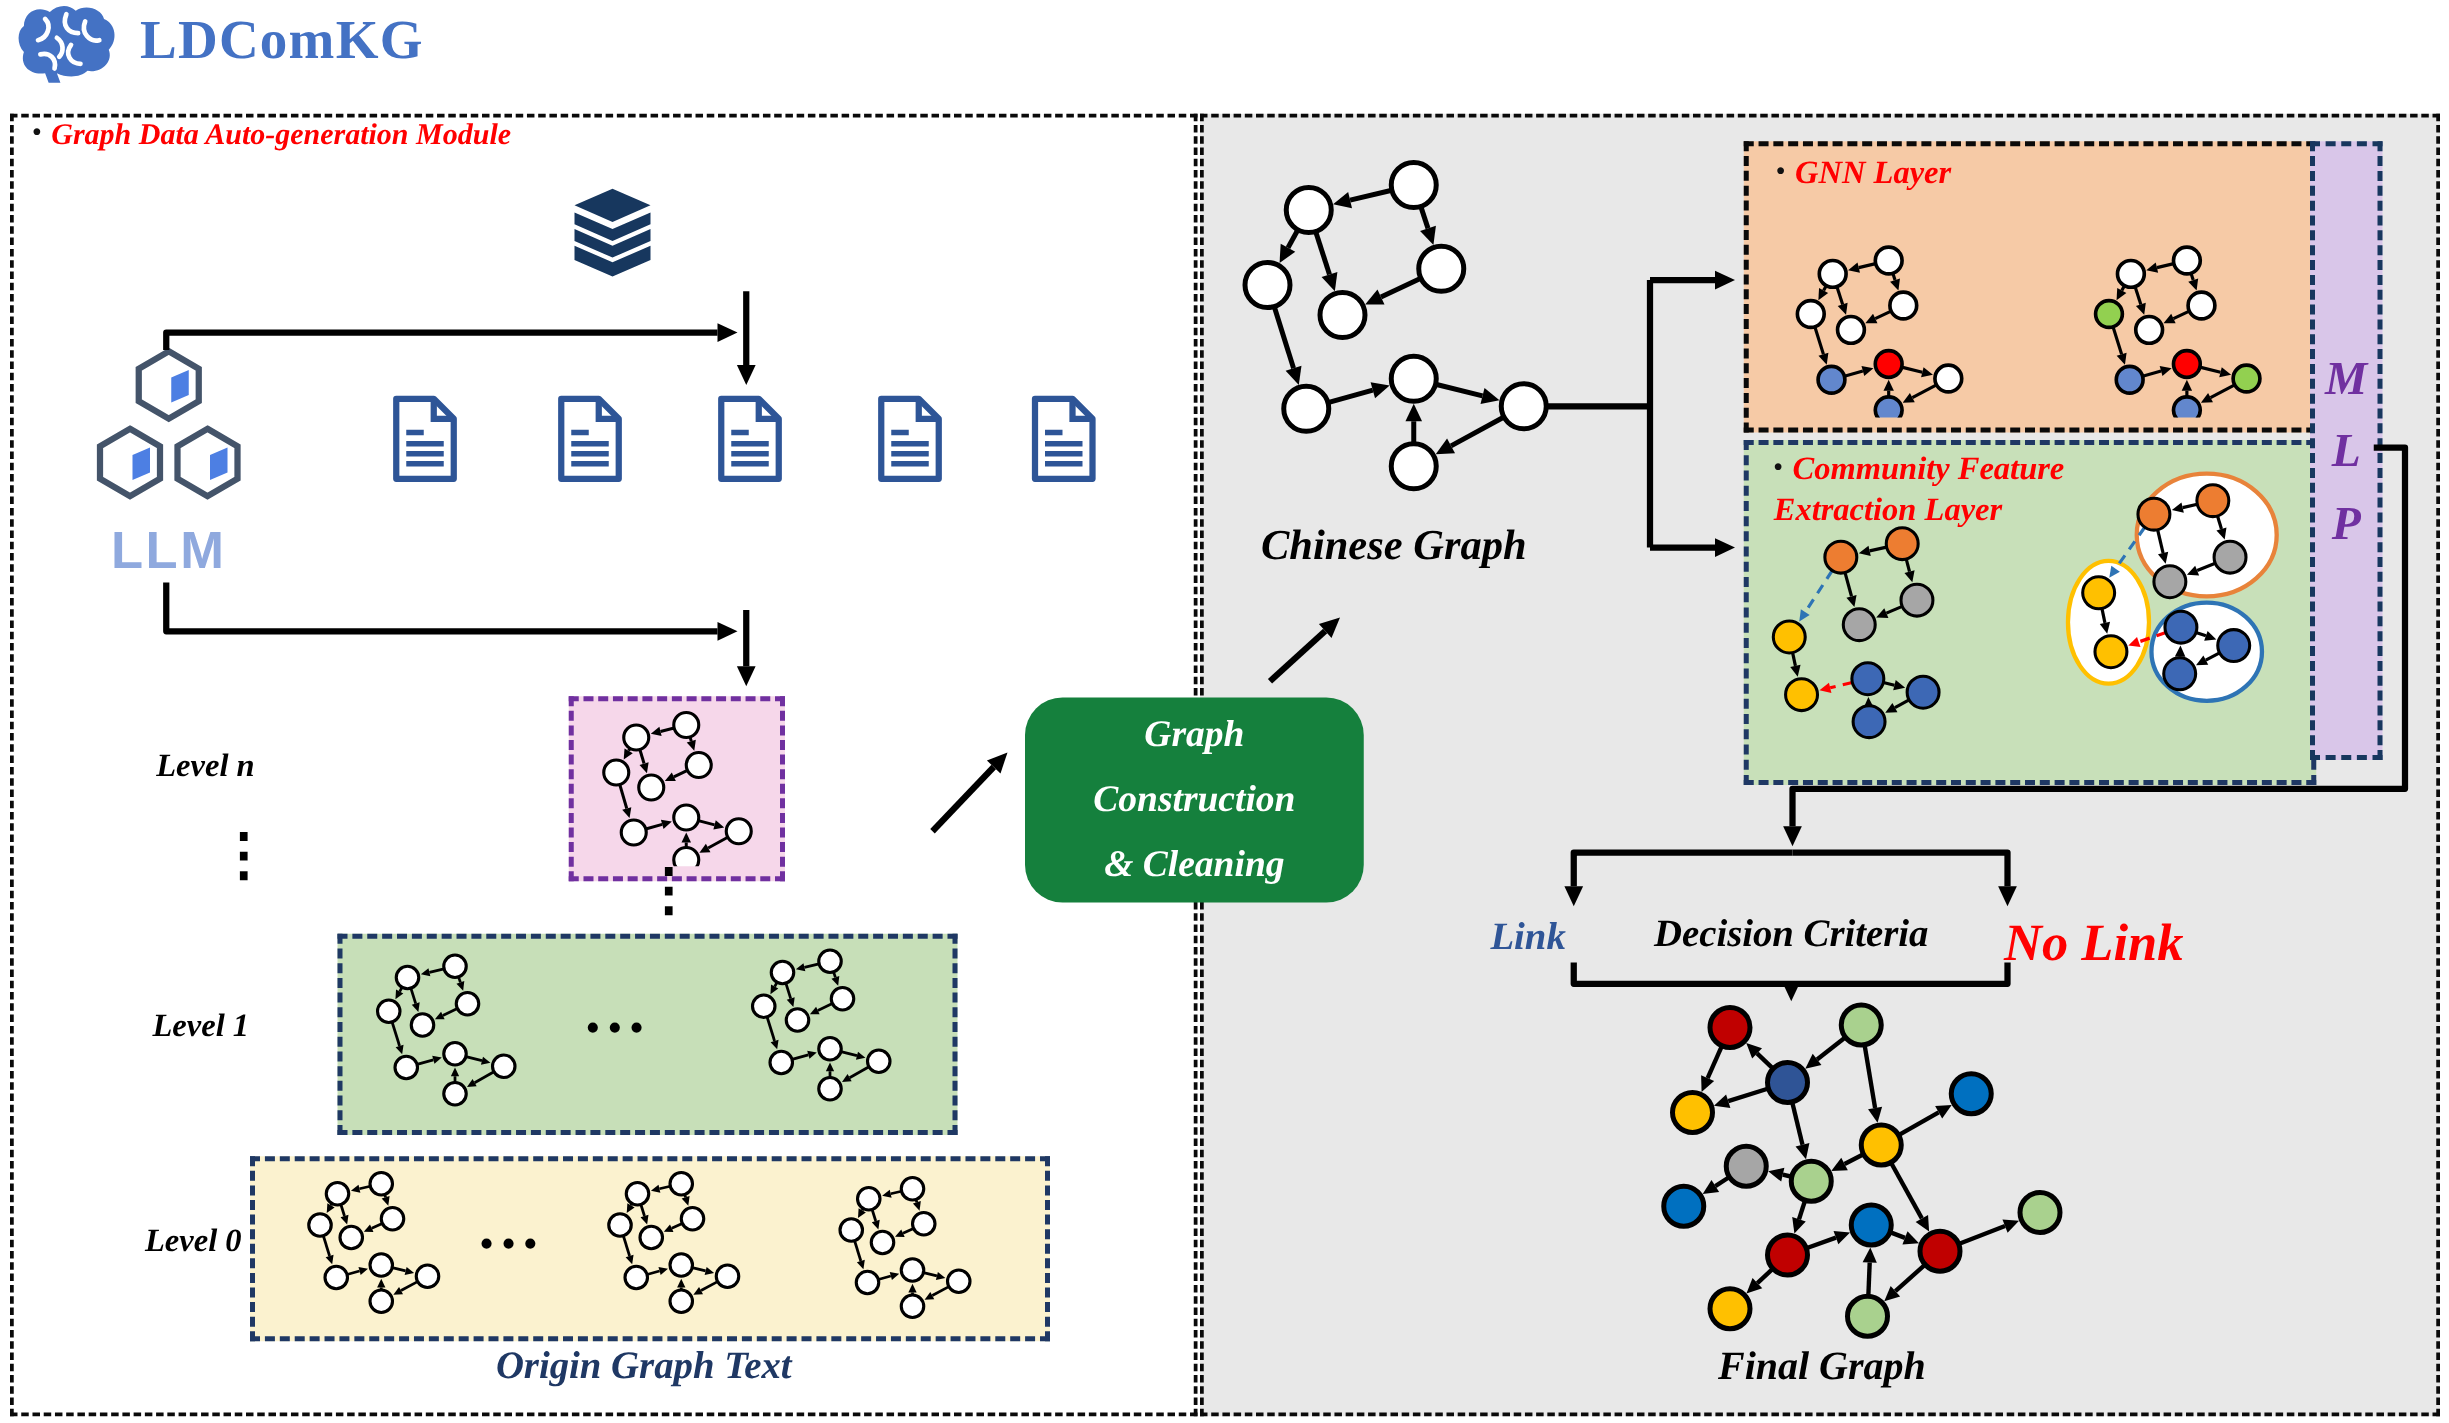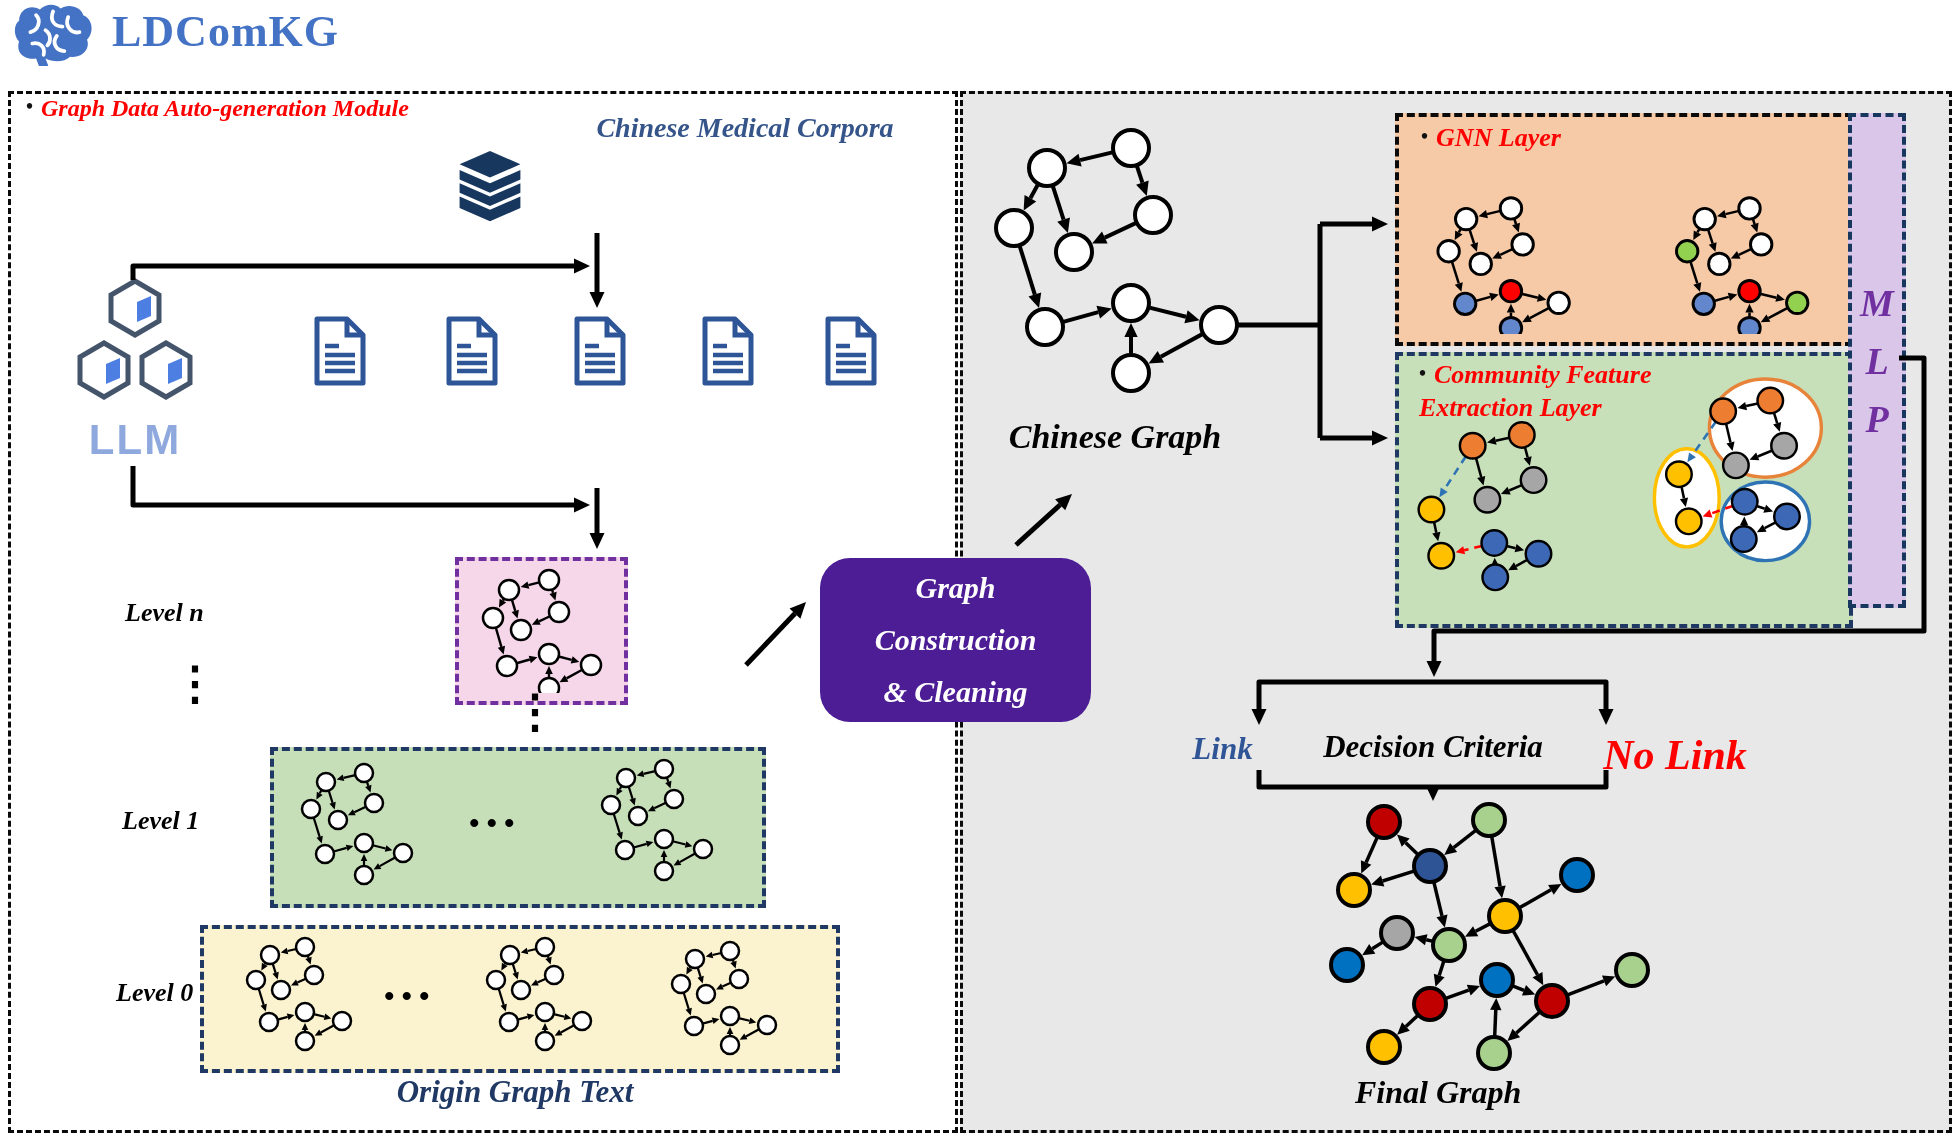--- a/index.html
+++ b/index.html
@@ -14,34 +14,34 @@
   #module-title{left:26px;top:95px;font-size:24px;color:#FF0000;}
   .bullet{color:#111;font-style:normal;font-weight:bold;margin-right:8px;font-size:20px;vertical-align:3px;}
   #corpus-caption{left:535px;top:110px;width:420px;text-align:center;font-size:28px;line-height:35px;color:#35548A;}
   #chunks-caption{left:260px;top:420px;width:660px;text-align:center;font-size:25px;line-height:32px;color:#35548A;}
   .level-label{font-size:26px;color:#000;}
   .dashed-box{position:absolute;}
   #leveln-box{left:455px;top:557px;width:165px;height:140px;background:#F6D7EA;border:4px dashed #7030A0;}
   #level1-box{left:270px;top:747px;width:488px;height:153px;background:#C7DFB8;border:4px dashed #1F3864;}
   #level0-box{left:200px;top:925px;width:632px;height:140px;background:#FBF2CF;border:4px dashed #1F3864;}
   #origin-data-label{left:280px;top:1074px;width:470px;text-align:center;font-size:31px;color:#1F3864;}
-  #construction-box{left:820px;top:558px;width:271px;height:164px;background:#4c1d95;border-radius:30px;
+  #construction-box{left:820px;top:558px;width:271px;height:164px;background:#15803d;border-radius:30px;
      color:#fff;display:flex;flex-direction:column;justify-content:center;align-items:center;
      font-size:30px;line-height:52px;z-index:10;}
   #origin-graph-label{left:995px;top:418px;width:240px;text-align:center;font-size:34px;color:#000;}
   #gnn-box{left:1395px;top:113px;width:450px;height:225px;background:#F6CAA6;border:4px dashed #0a0a0a;}
   #community-box{left:1395px;top:352px;width:450px;height:268px;background:#C8E0B9;border:4px dashed #1F3864;}
   .layer-title{position:absolute;font-size:26px;color:#FF0000;z-index:5;}
   #mlp-bar{left:1848px;top:113px;width:50px;height:487px;background:#D9C6E9;border:4px dashed #17375E;
      display:flex;flex-direction:column;align-items:center;justify-content:center;row-gap:20px;margin:0;}
   .mlp-letter{font-size:38px;font-weight:bold;font-style:italic;color:#7030A0;line-height:38px;}
   #link-label{left:1180px;top:731px;width:85px;text-align:center;font-size:31px;color:#2F5597;}
   #decision-label{left:1298px;top:729px;width:270px;text-align:center;font-size:31px;color:#000;}
   #nolink-label{left:1600px;top:731px;width:150px;text-align:center;font-size:42px;color:#FF0000;}
-  #final-graph-label{left:1355px;top:1074px;width:205px;text-align:left;font-size:32px;color:#000;}
+  #final-graph-label{left:1355px;top:1074px;width:205px;text-align:center;font-size:32px;color:#000;}
   .vdots{font-size:46px;font-weight:bold;color:#000;line-height:24px;letter-spacing:0;}
   .hdots{font-size:30px;font-weight:bold;color:#000;letter-spacing:7px;}
   #llm-label{left:62px;top:416px;width:146px;text-align:center;font-size:42px;font-weight:700;
      font-family:"Liberation Sans","DejaVu Sans",sans-serif;color:#8FA9DE;font-style:normal;letter-spacing:2px;}
   #overlay{left:0;top:0;z-index:50;pointer-events:none;}
   svg{display:block;}
 </style>
 </head>
 <body>
 
@@ -58,21 +58,20 @@
 
   <div class="abs bi" id="module-title"><span class="bullet">•</span><span>Graph Data Auto-generation Module</span></div>
 
   <svg class="abs" style="left:452px;top:146px;" width="76" height="84" viewBox="0 0 80 86">
     <path d="M8,18 L40,4 L72,18 L40,32 Z" fill="#17375E"></path>
     <path d="M8,24 L8,34 L40,48 L72,34 L72,24 L40,38 Z" fill="#17375E"></path>
     <path d="M8,38 L8,48 L40,62 L72,48 L72,38 L40,52 Z" fill="#17375E"></path>
     <path d="M8,52 L8,64 L40,78 L72,64 L72,52 L40,66 Z" fill="#17375E"></path>
   </svg>
   <div class="abs bi" id="corpus-caption">
-    <div>Chinese Medical Corpora</div>
   </div>
 
   <svg class="abs" style="left:60px;top:275px;" width="150" height="140" viewBox="0 0 150 140">
     <g stroke="#44546A" stroke-width="5" fill="#fff">
       <polygon points="75,6 99,20 99,46 75,60 51,46 51,20"></polygon>
       <polygon points="44,68 68,82 68,108 44,122 20,108 20,82"></polygon>
       <polygon points="106,68 130,82 130,108 106,122 82,108 82,82"></polygon>
     </g>
     <g fill="#4D7FE3">
       <polygon points="77,27 91,21 91,41 77,47"></polygon>

